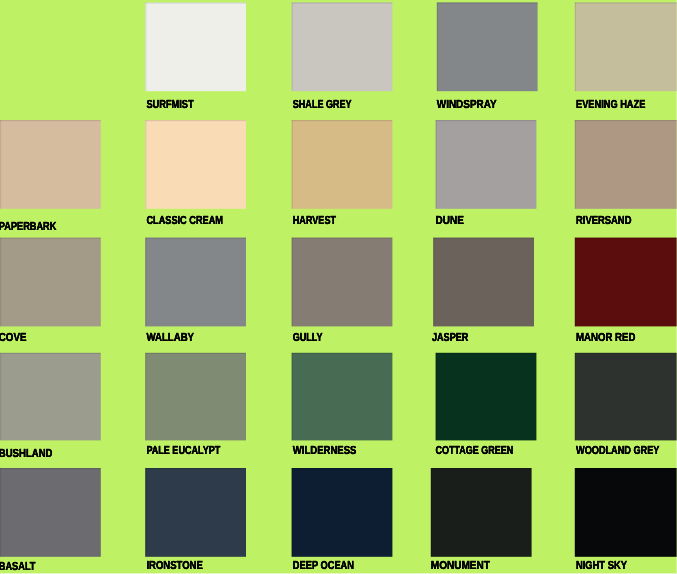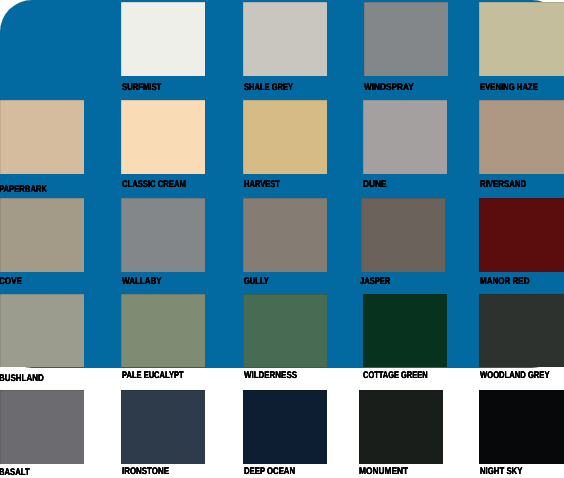--- a/index.html
+++ b/index.html
@@ -10,23 +10,22 @@
     height: 478px;
     background: #ffffff;
     overflow: hidden;
   }
   body {
     font-family: "Liberation Sans", sans-serif;
   }
   #grid {
     position: relative;
     width: 564px;
-    height: 368px;
-    background: #0369a1;
-    border-radius: 32px;
+    height: 478px;
+    background: #bef264;
   }
   .swatch {
     position: absolute;
   }
   .swatch::before {
     content: "";
     position: absolute;
     left: 0; top: 0; right: 0;
     height: 1px;
     background: rgba(0, 0, 0, 0.11);

